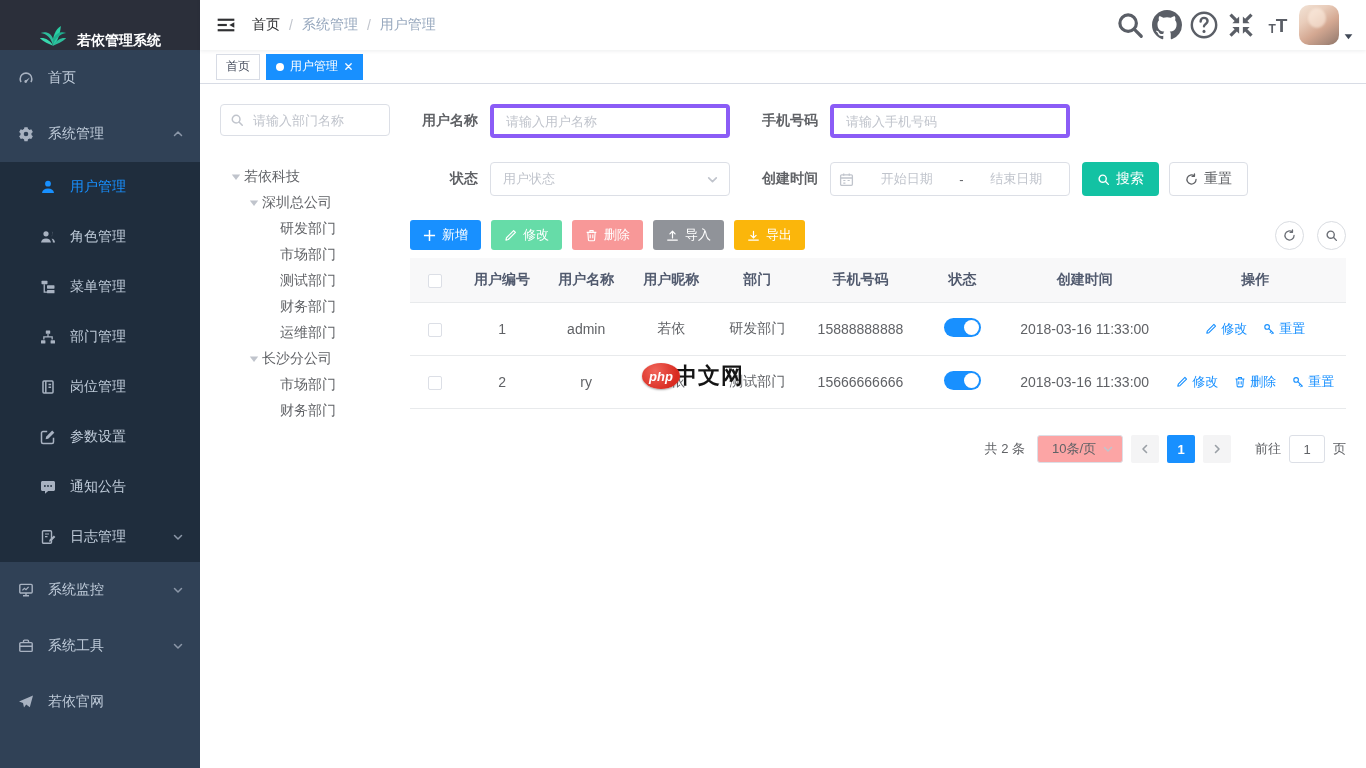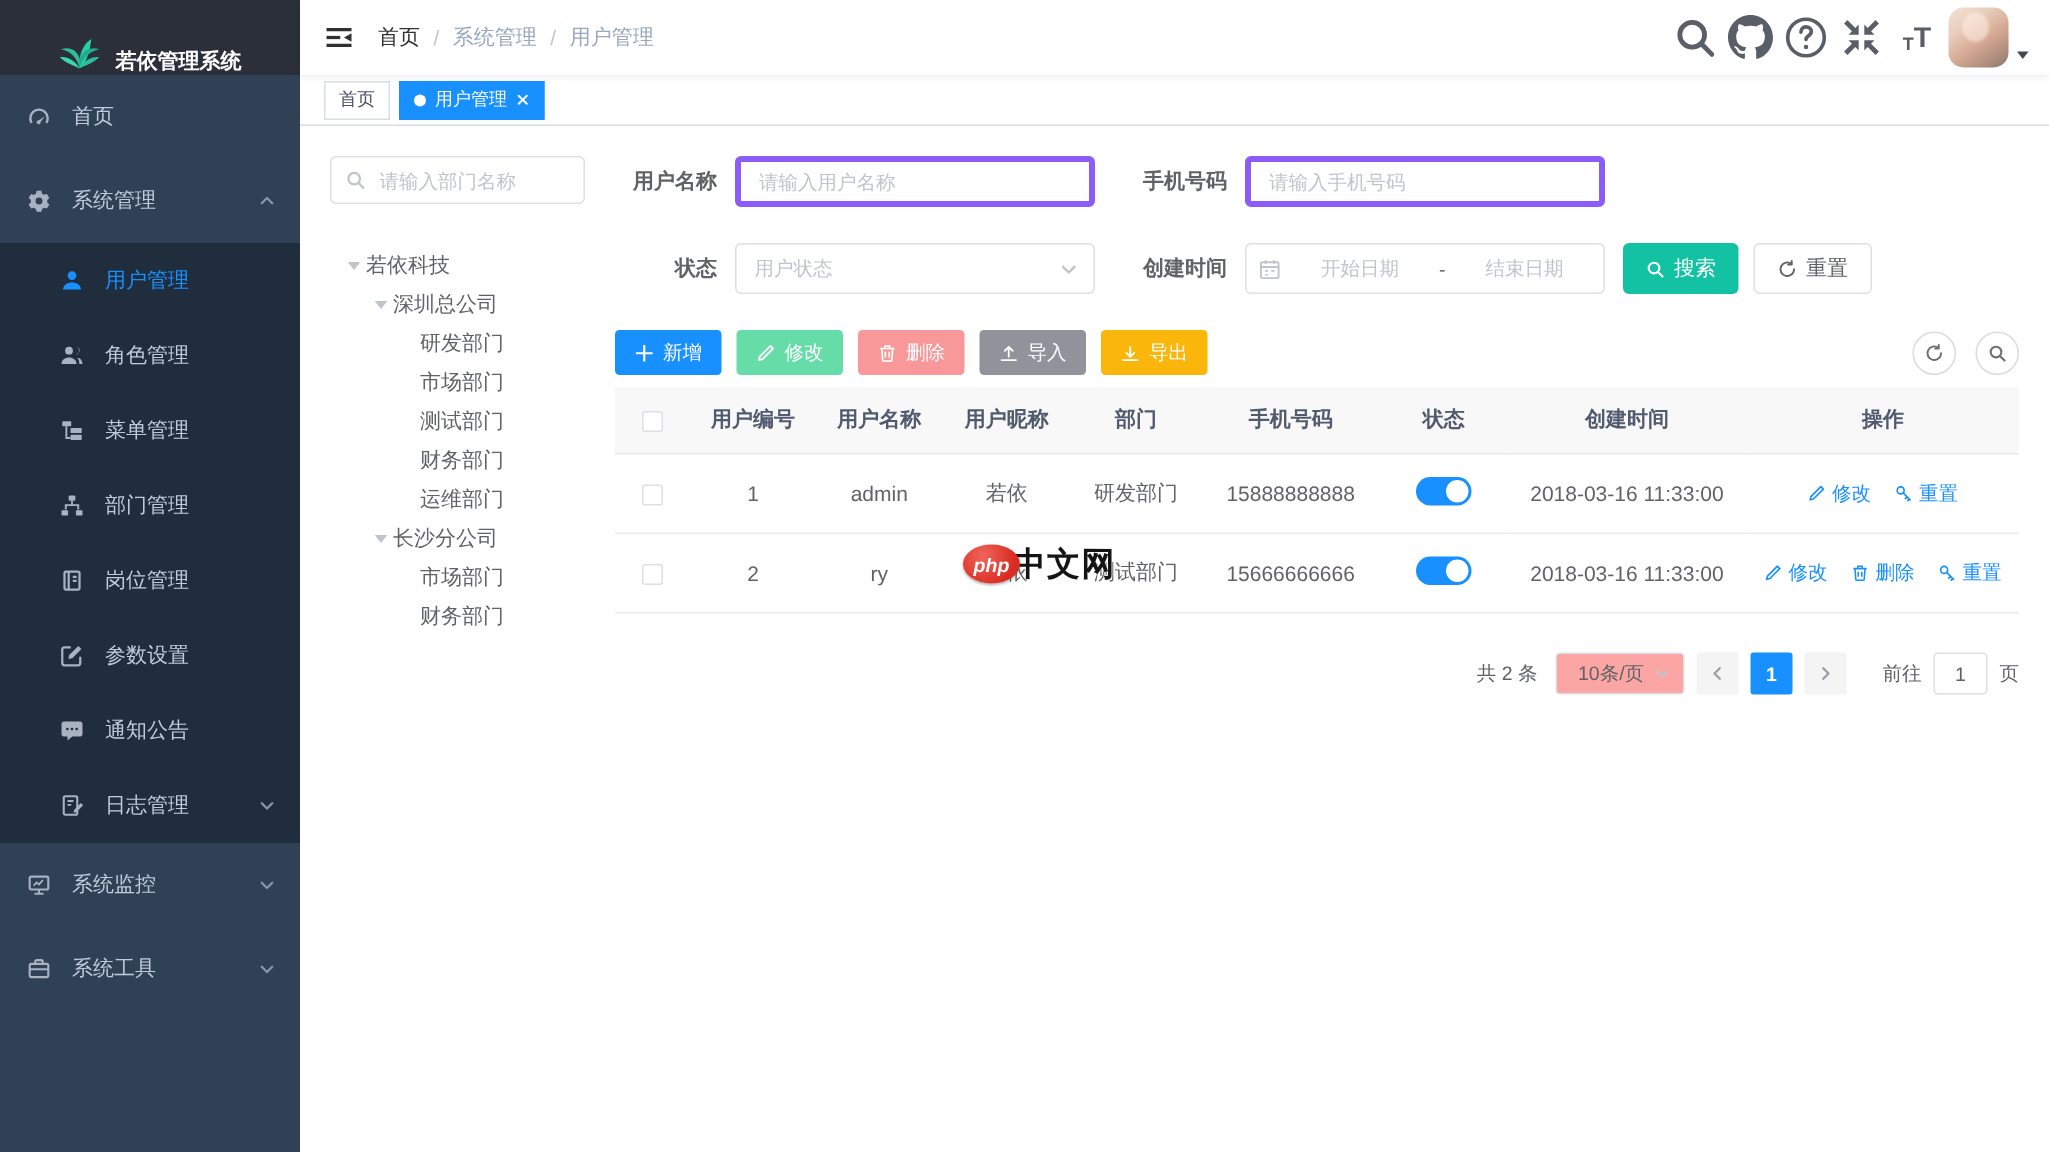--- a/index.html
+++ b/index.html
@@ -278,20 +278,28 @@
                 <path d="M5.5 4.6V3.1c0-.6.4-1 1-1h3c.6 0 1 .4 1 1v1.5M1.8 8.2h12.4"></path>
               </g>
             </svg>
           </span>
           <span class="mi-label">系统工具</span>
           <span class="arrow ic">
             <svg viewBox="0 0 12 12" xmlns="http://www.w3.org/2000/svg">
               <path d="M2.5 4.5L6 8l3.5-3.5" fill="none" stroke="currentColor" stroke-width="1.5" stroke-linecap="round" stroke-linejoin="round"></path>
             </svg>
           </span>
+        </div>
+        <div class="menu-item">
+          <span class="mi-icon ic">
+            <svg viewBox="0 0 16 16" xmlns="http://www.w3.org/2000/svg">
+              <path fill="currentColor" d="M15 1.5L1 7.4l4 1.5 1 4.7 2.2-3 3.6 2.6z"></path>
+            </svg>
+          </span>
+          <span class="mi-label">若依官网</span>
         </div>
       </nav>
   </aside>
 
   <div class="rightpane">
 
     <header class="topbar">
       <span class="hamburger ic">
           <svg viewBox="0 0 24 24" xmlns="http://www.w3.org/2000/svg">
             <g fill="currentColor">

